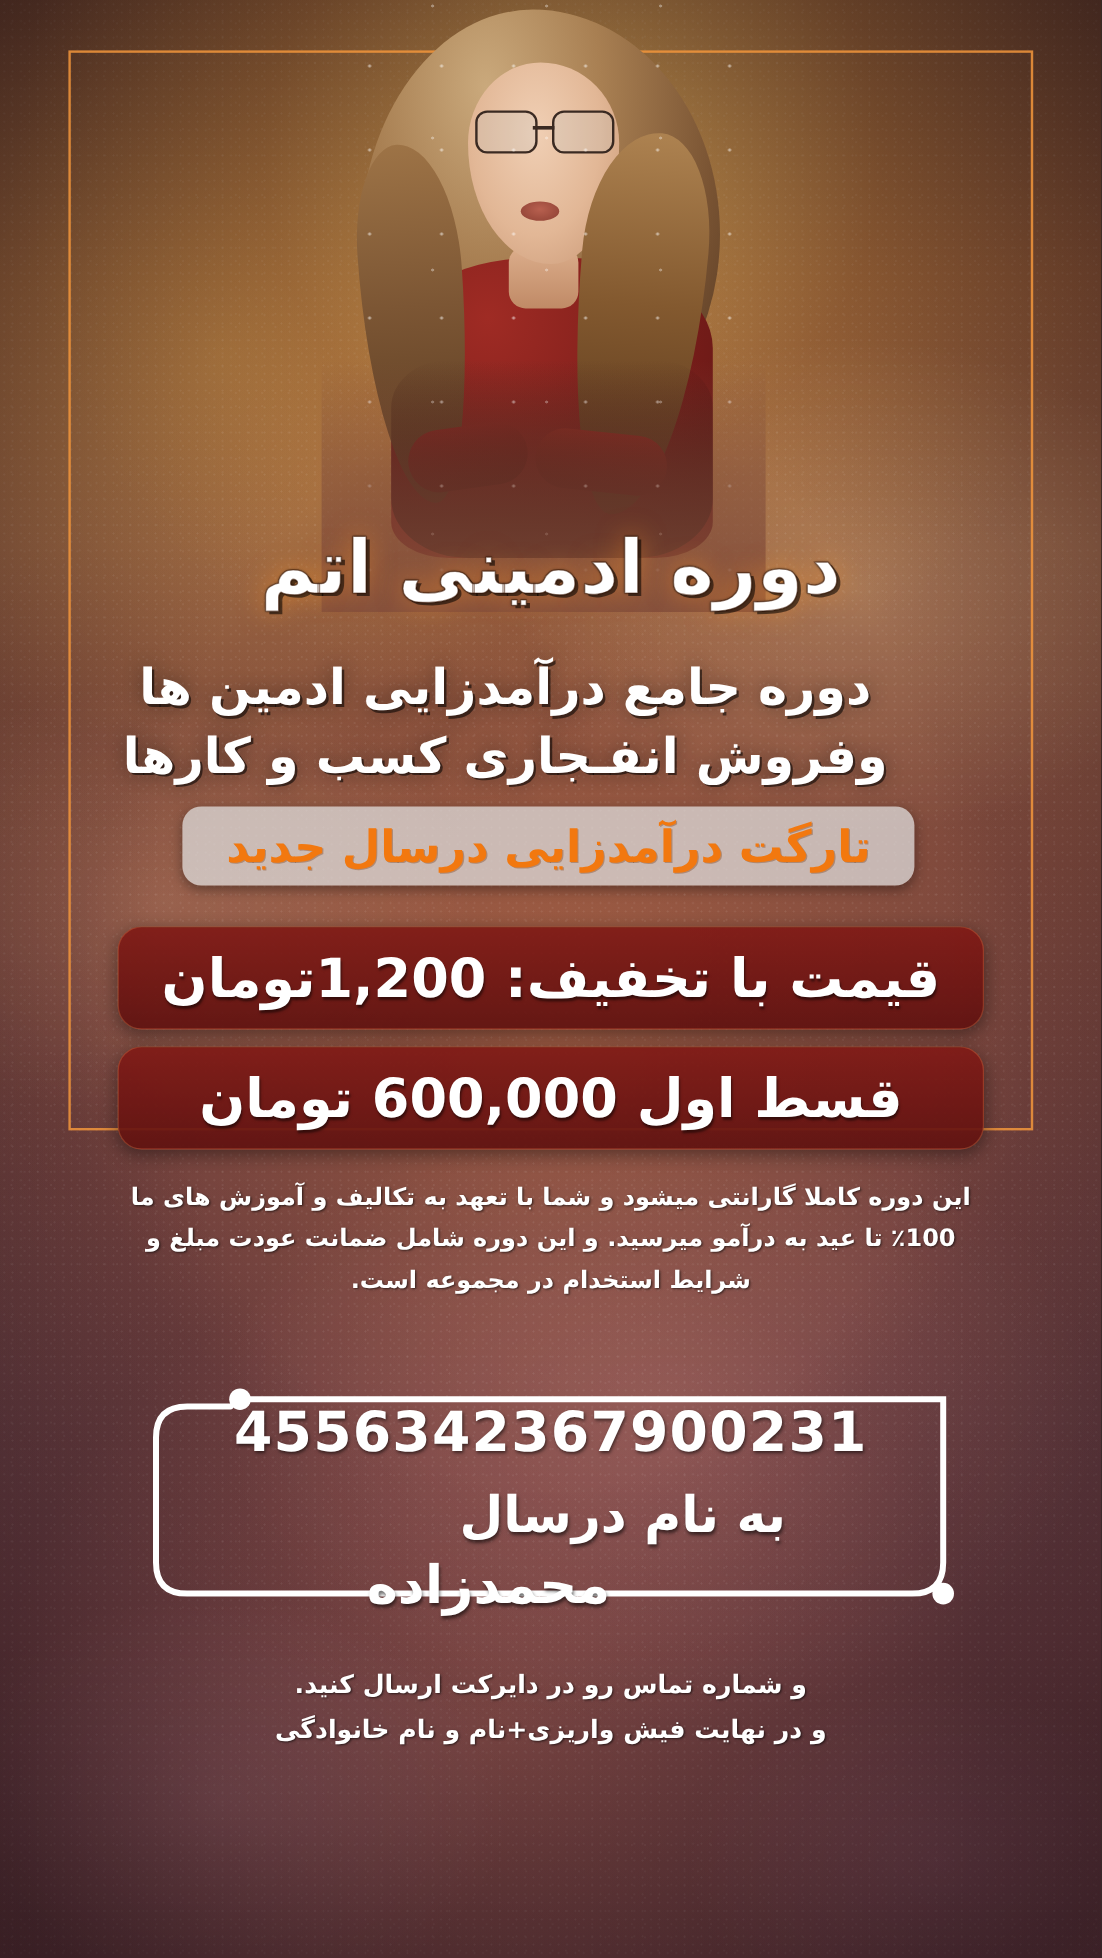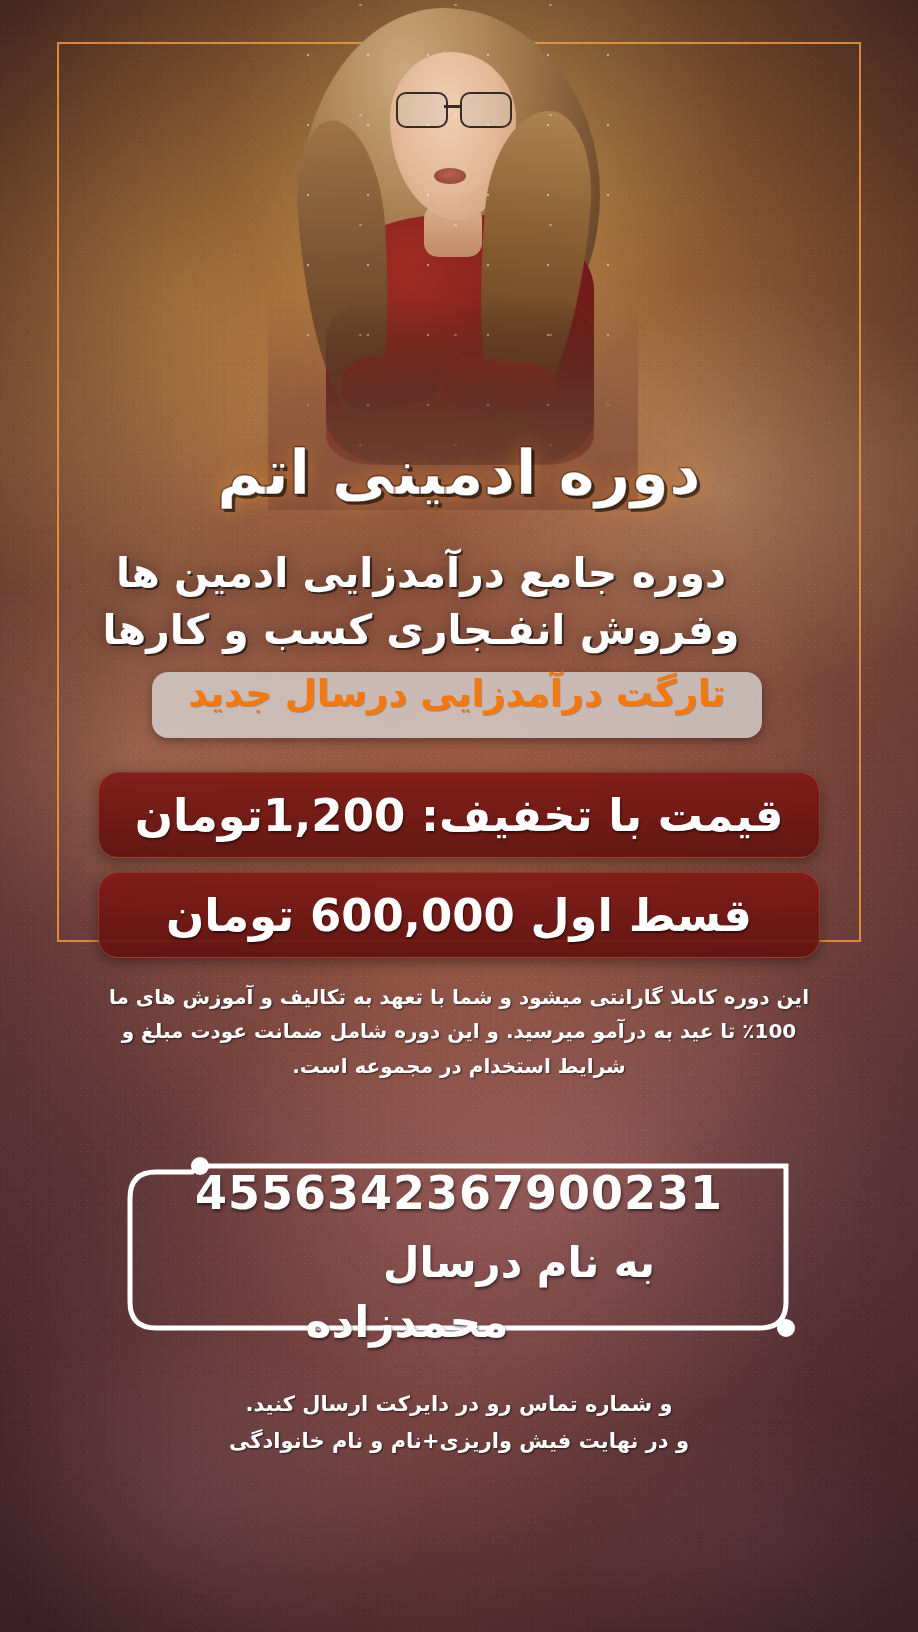--- a/index.html
+++ b/index.html
@@ -258,20 +258,21 @@
   .pill-target {
     position: absolute;
     top: 672px;
     left: 152px;
     width: 610px;
     height: 66px;
     border-radius: 16px;
     background: rgba(225,225,225,0.72);
     box-shadow: 0 3px 10px rgba(0,0,0,0.35);
     display: flex;
+    align-items: center;
     justify-content: center;
   }
   .pill-target span {
     font-size: 37px;
     font-weight: 900;
     color: #f2780f;
     text-shadow: 1px 1px 0 rgba(120,50,0,0.35);
   }
 
   .price-box {

